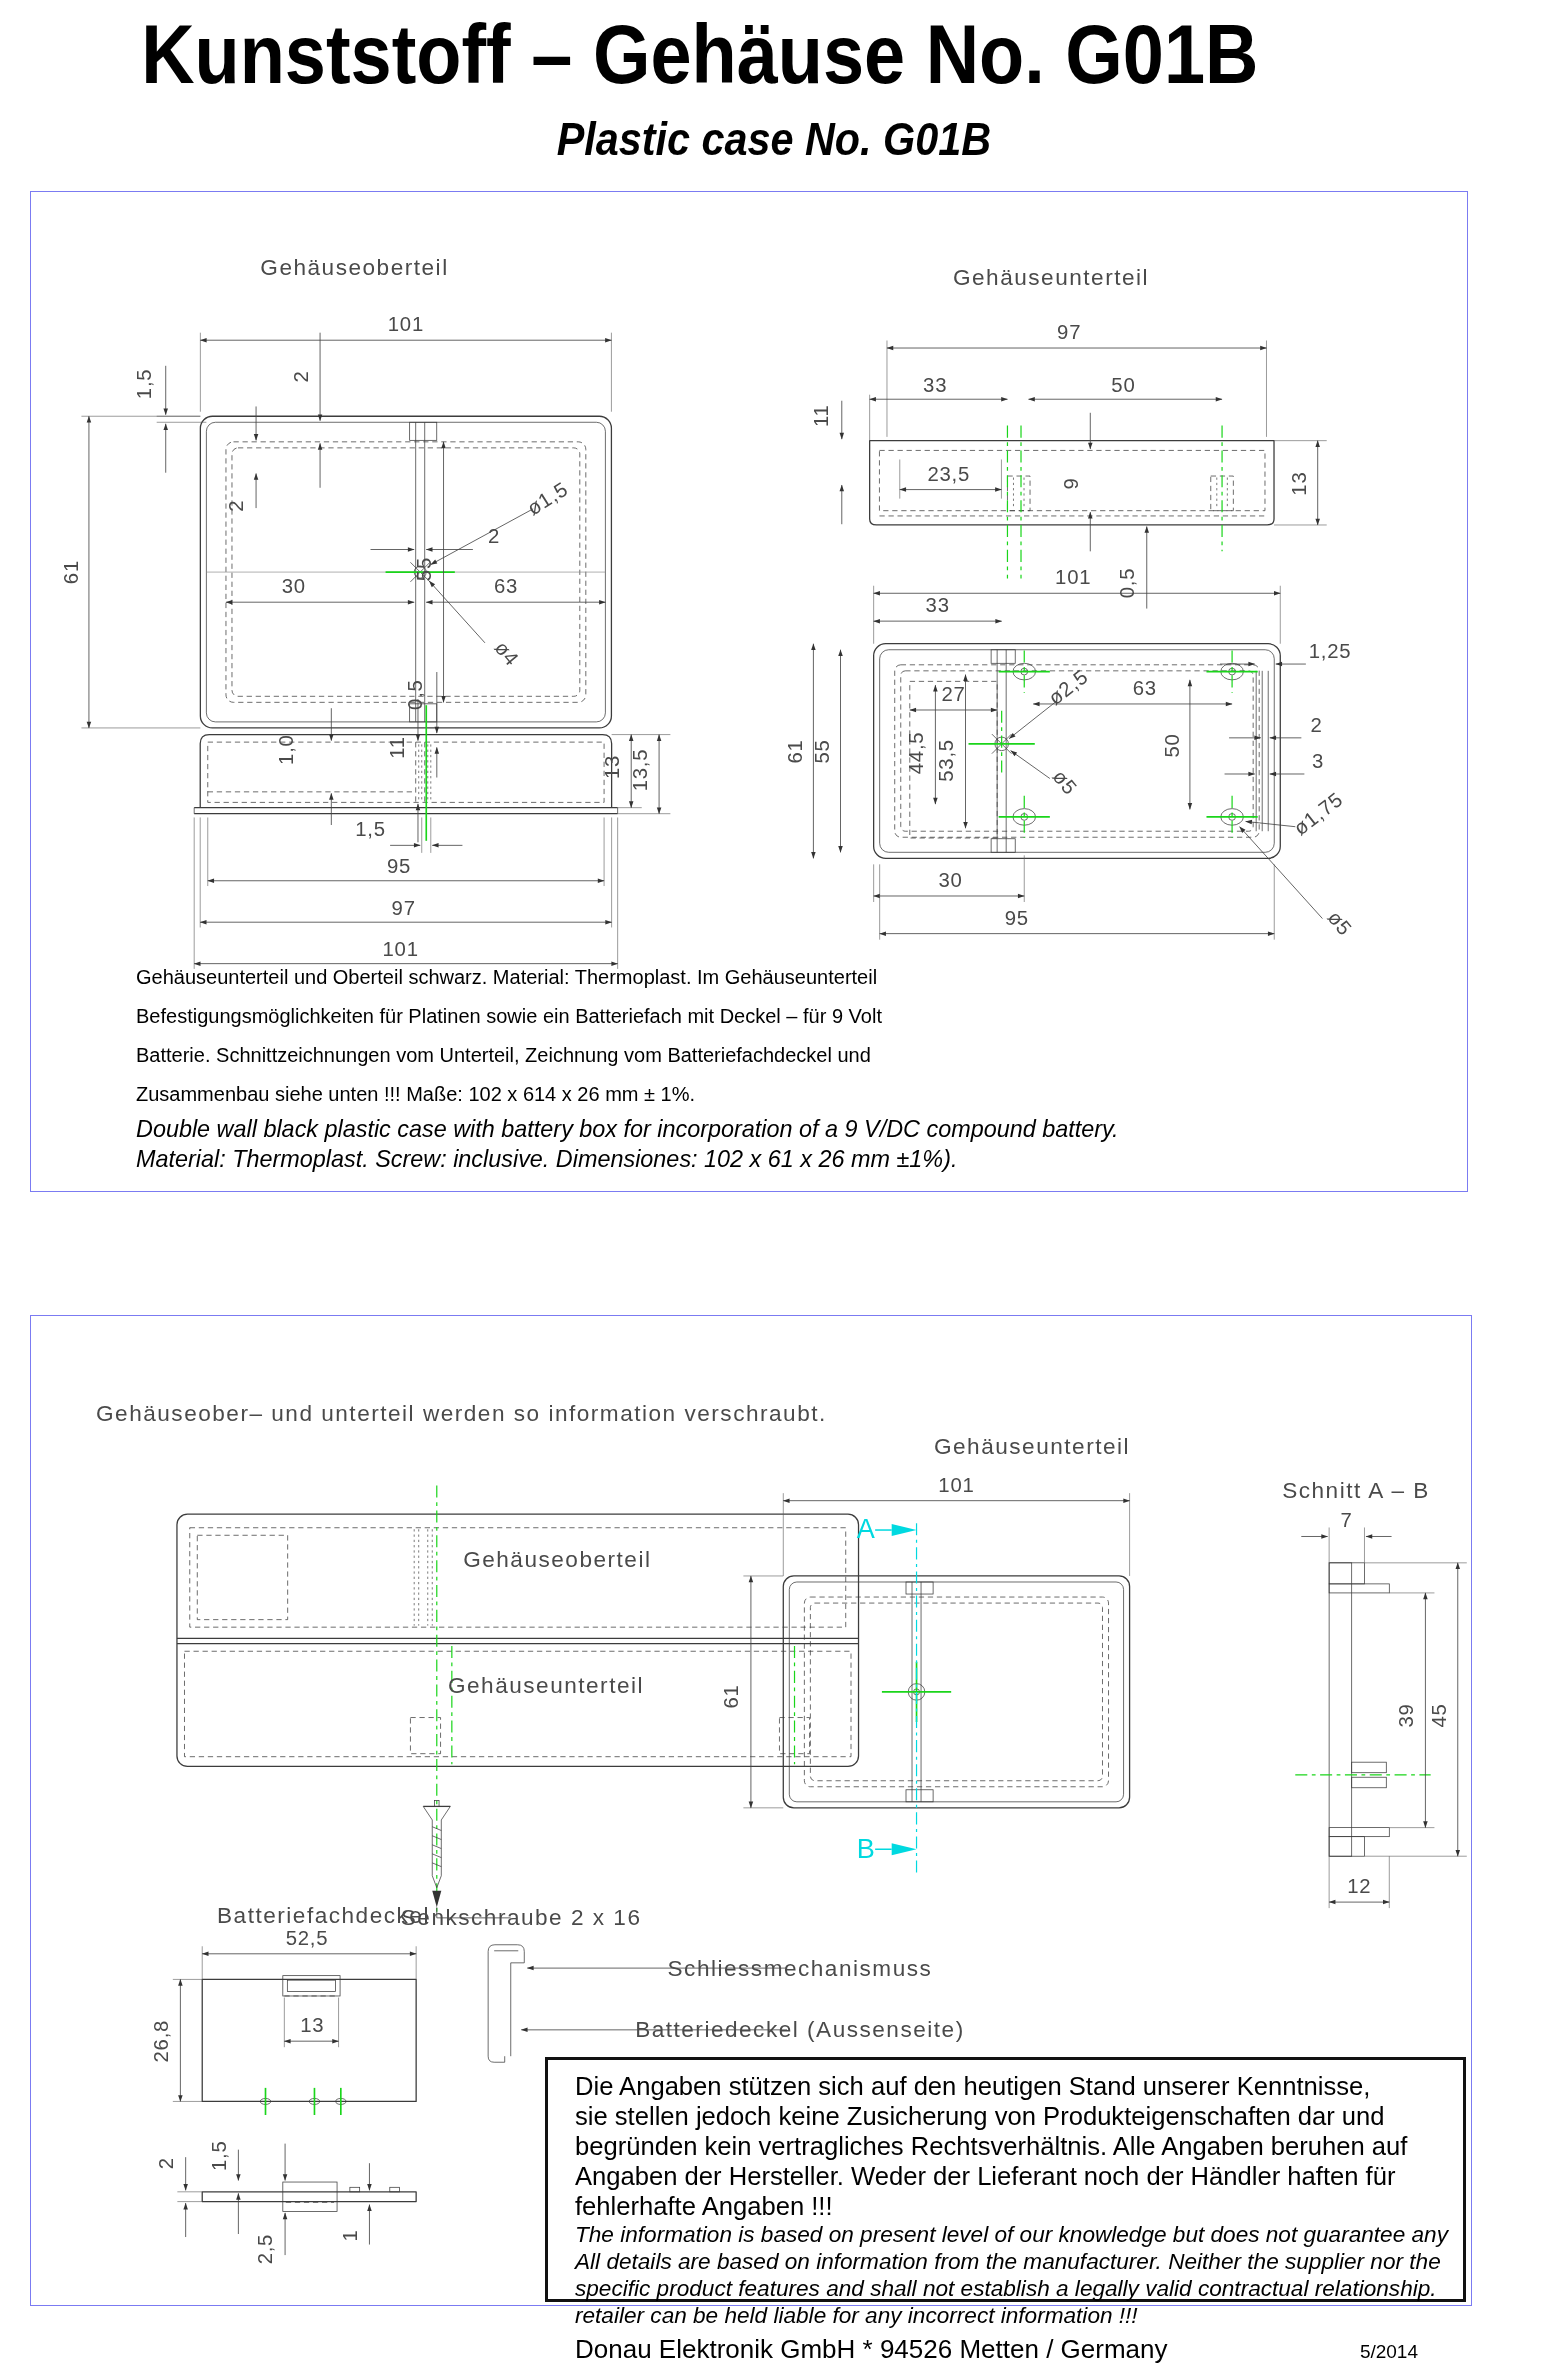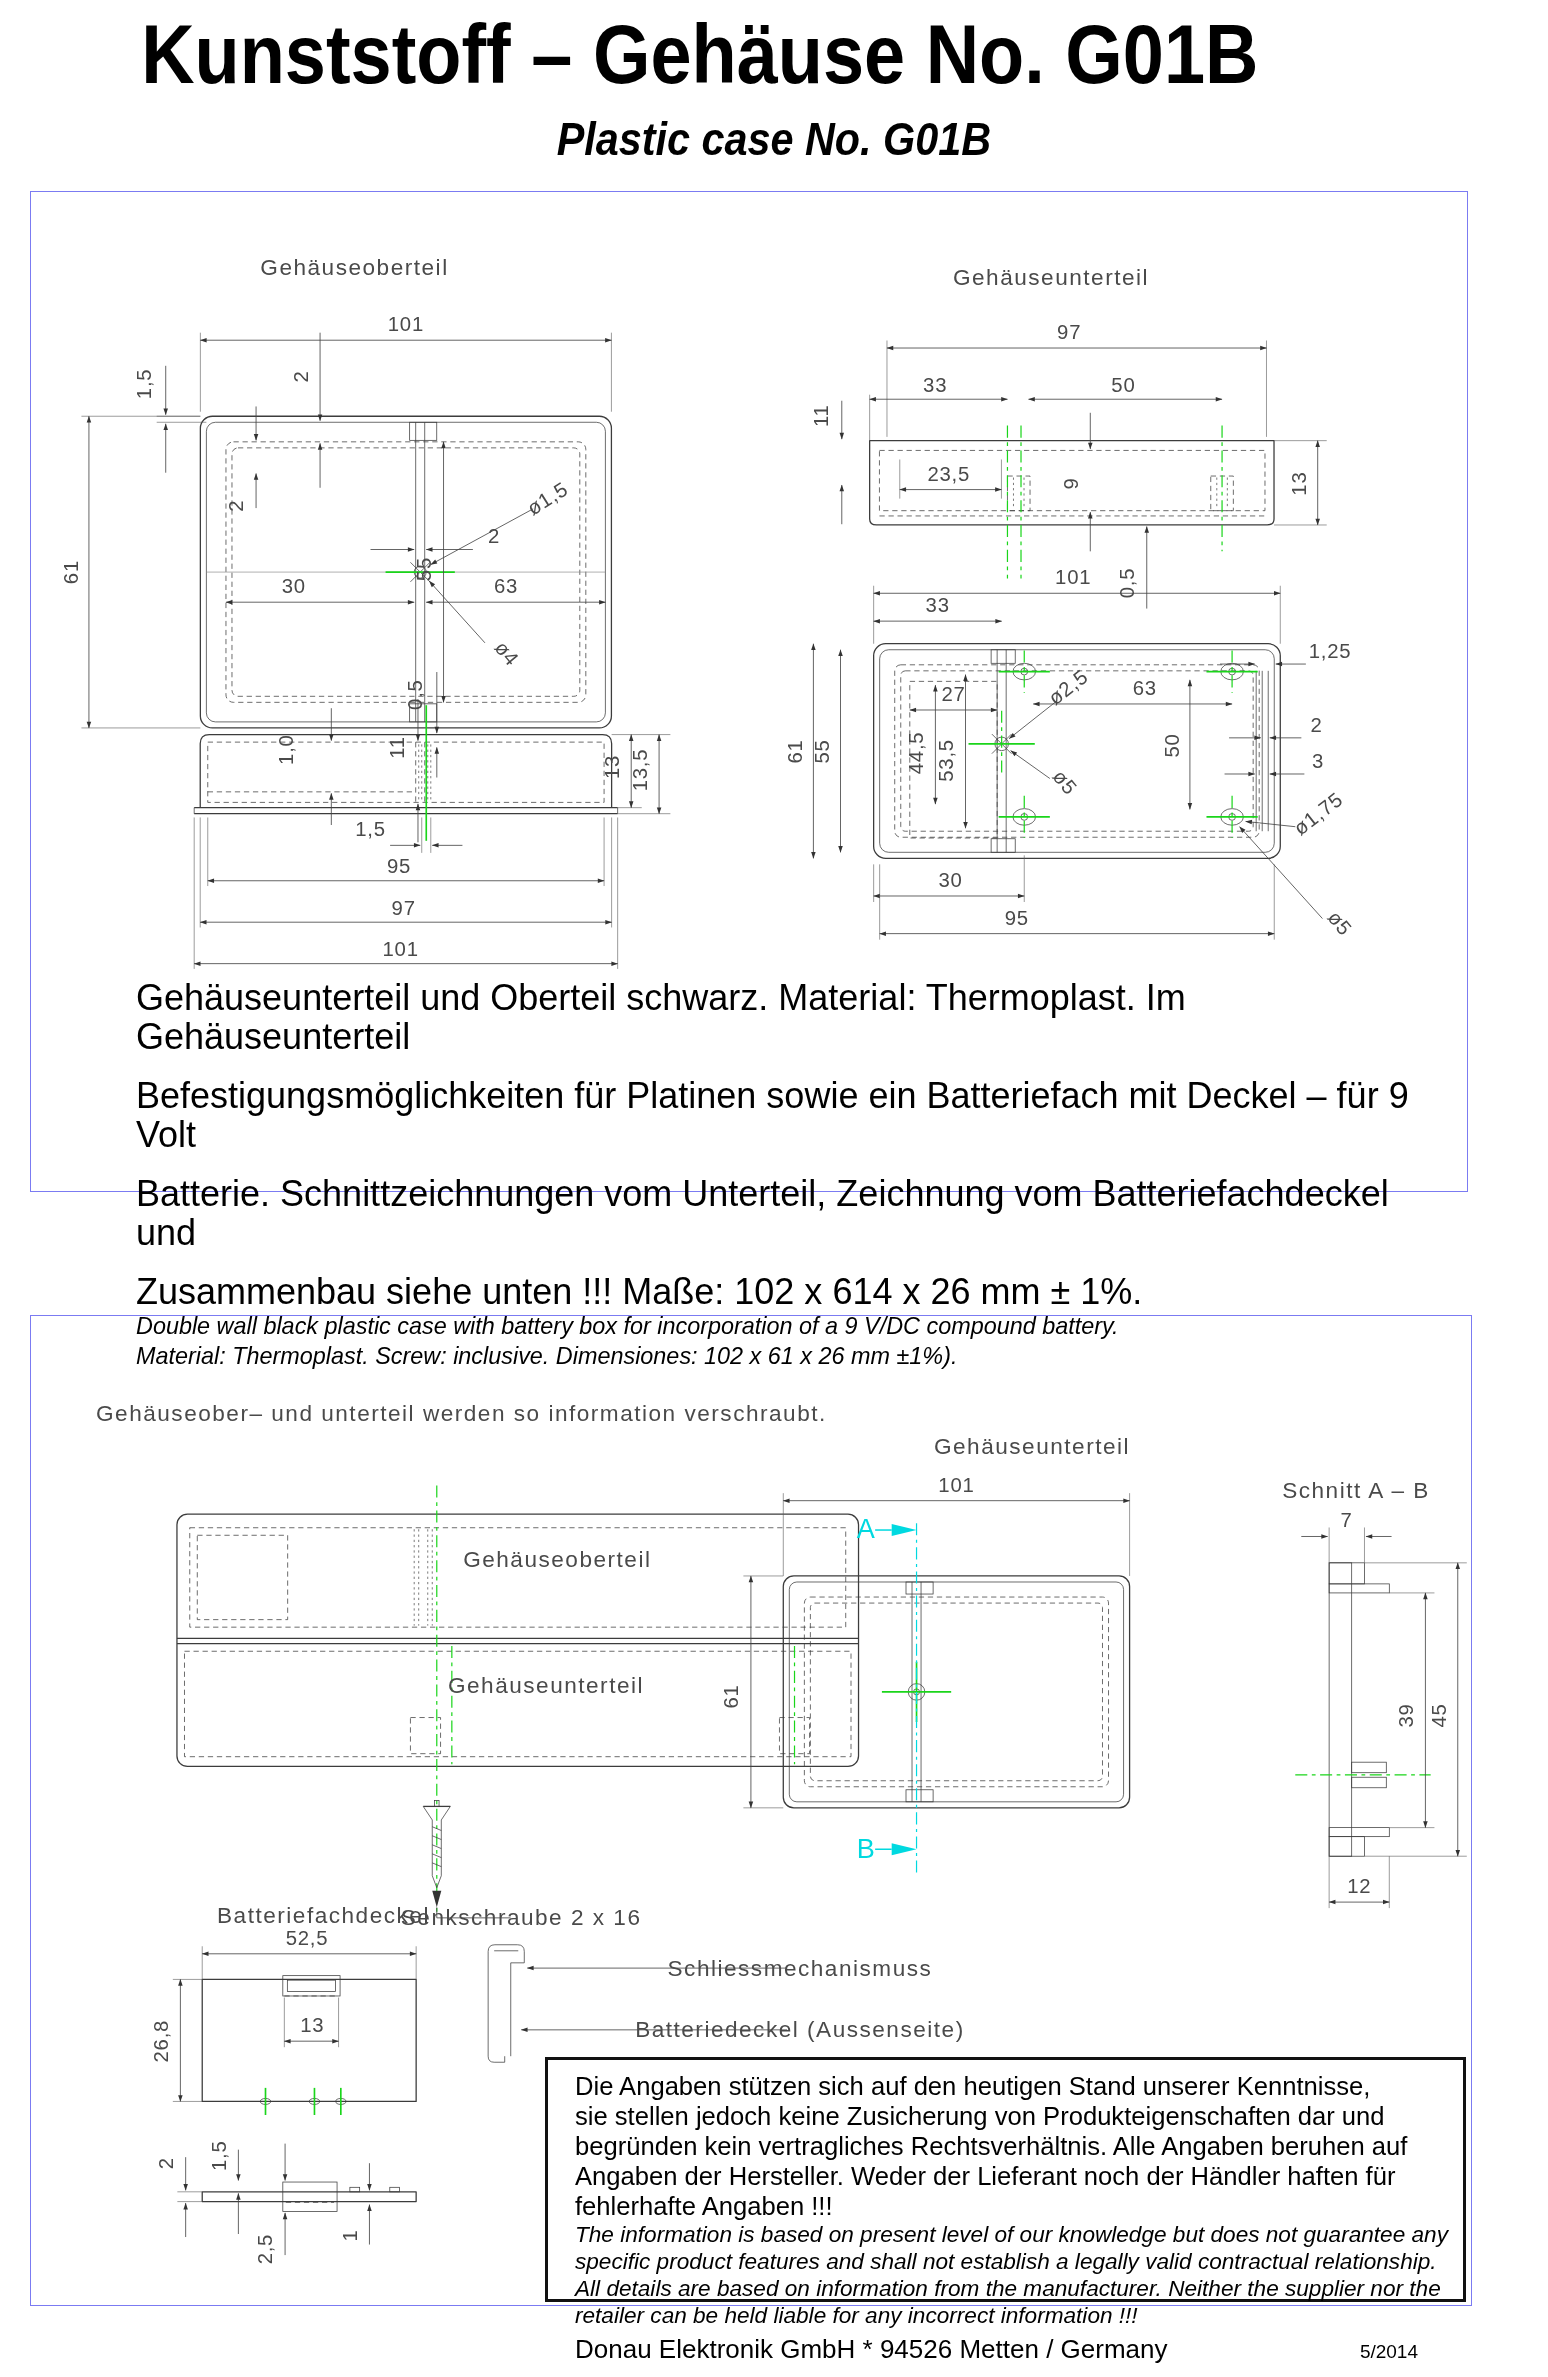--- a/index.html
+++ b/index.html
@@ -8,21 +8,21 @@
   .title{position:absolute;left:0;top:6px;width:1400px;text-align:center;
          font-size:84px;font-weight:bold;color:#000;white-space:nowrap;}
   .title span{display:inline-block;transform:scaleX(.88);}
   .subtitle{position:absolute;left:0;top:111px;width:1548px;text-align:center;
             font-size:47px;font-weight:bold;font-style:italic;color:#000;white-space:nowrap;}
   .subtitle span{display:inline-block;transform:scaleX(.88);}
   .bluebox{position:absolute;border:1.5px solid #7b7bf2;background:transparent;}
   .cad{position:absolute;color:#4a4a4a;font-size:22.6px;letter-spacing:1.5px;white-space:nowrap;}
   .cad.center{text-align:center;}
   .bodytext{position:absolute;color:#000;}
-  .bodytext .de{font-size:36px;line-height:39px;margin-top:20px;}
+  .bodytext .de{font-size:20px;line-height:39px;}
   .bodytext .en{font-size:23.4px;line-height:30px;font-style:italic;}
   #disclaimer{position:absolute;left:545px;top:2057px;width:921px;height:245px;
               background:#fff;border:3px solid #111;box-sizing:border-box;z-index:5;
               padding:10.5px 15px 0 27px;}
   #disclaimer .de{font-size:25.6px;line-height:30px;color:#000;}
   #disclaimer .en{font-size:22.6px;line-height:27px;font-style:italic;color:#000;}
   #disclaimer .foot{display:flex;justify-content:space-between;align-items:baseline;margin-top:5.3px;}
   #disclaimer .company{font-size:26px;color:#000;}
   #disclaimer .date{font-size:19px;color:#000;margin-right:30px;}
   svg{position:absolute;overflow:visible;}
@@ -496,22 +496,22 @@
     </g>
   </svg>
 
   <div id="disclaimer">
     <div class="de">Die Angaben stützen sich auf den heutigen Stand unserer Kenntnisse,</div>
     <div class="de">sie stellen jedoch keine Zusicherung von Produkteigenschaften dar und</div>
     <div class="de">begründen kein vertragliches Rechtsverhältnis. Alle Angaben beruhen auf</div>
     <div class="de">Angaben der Hersteller. Weder der Lieferant noch der Händler haften für</div>
     <div class="de">fehlerhafte Angaben !!!</div>
     <div class="en">The information is based on present level of our knowledge but does not guarantee any</div>
+    <div class="en">All details are based on information from the manufacturer. Neither the supplier nor the</div>
     <div class="en">specific product features and shall not establish a legally valid contractual relationship.</div>
-    <div class="en">All details are based on information from the manufacturer. Neither the supplier nor the</div>
     <div class="en">retailer can be held liable for any incorrect information !!!</div>
     <div class="foot">
       <span class="company">Donau Elektronik GmbH * 94526 Metten / Germany</span>
       <span class="date">5/2014</span>
     </div>
   </div>
 
 </div>
 
 

